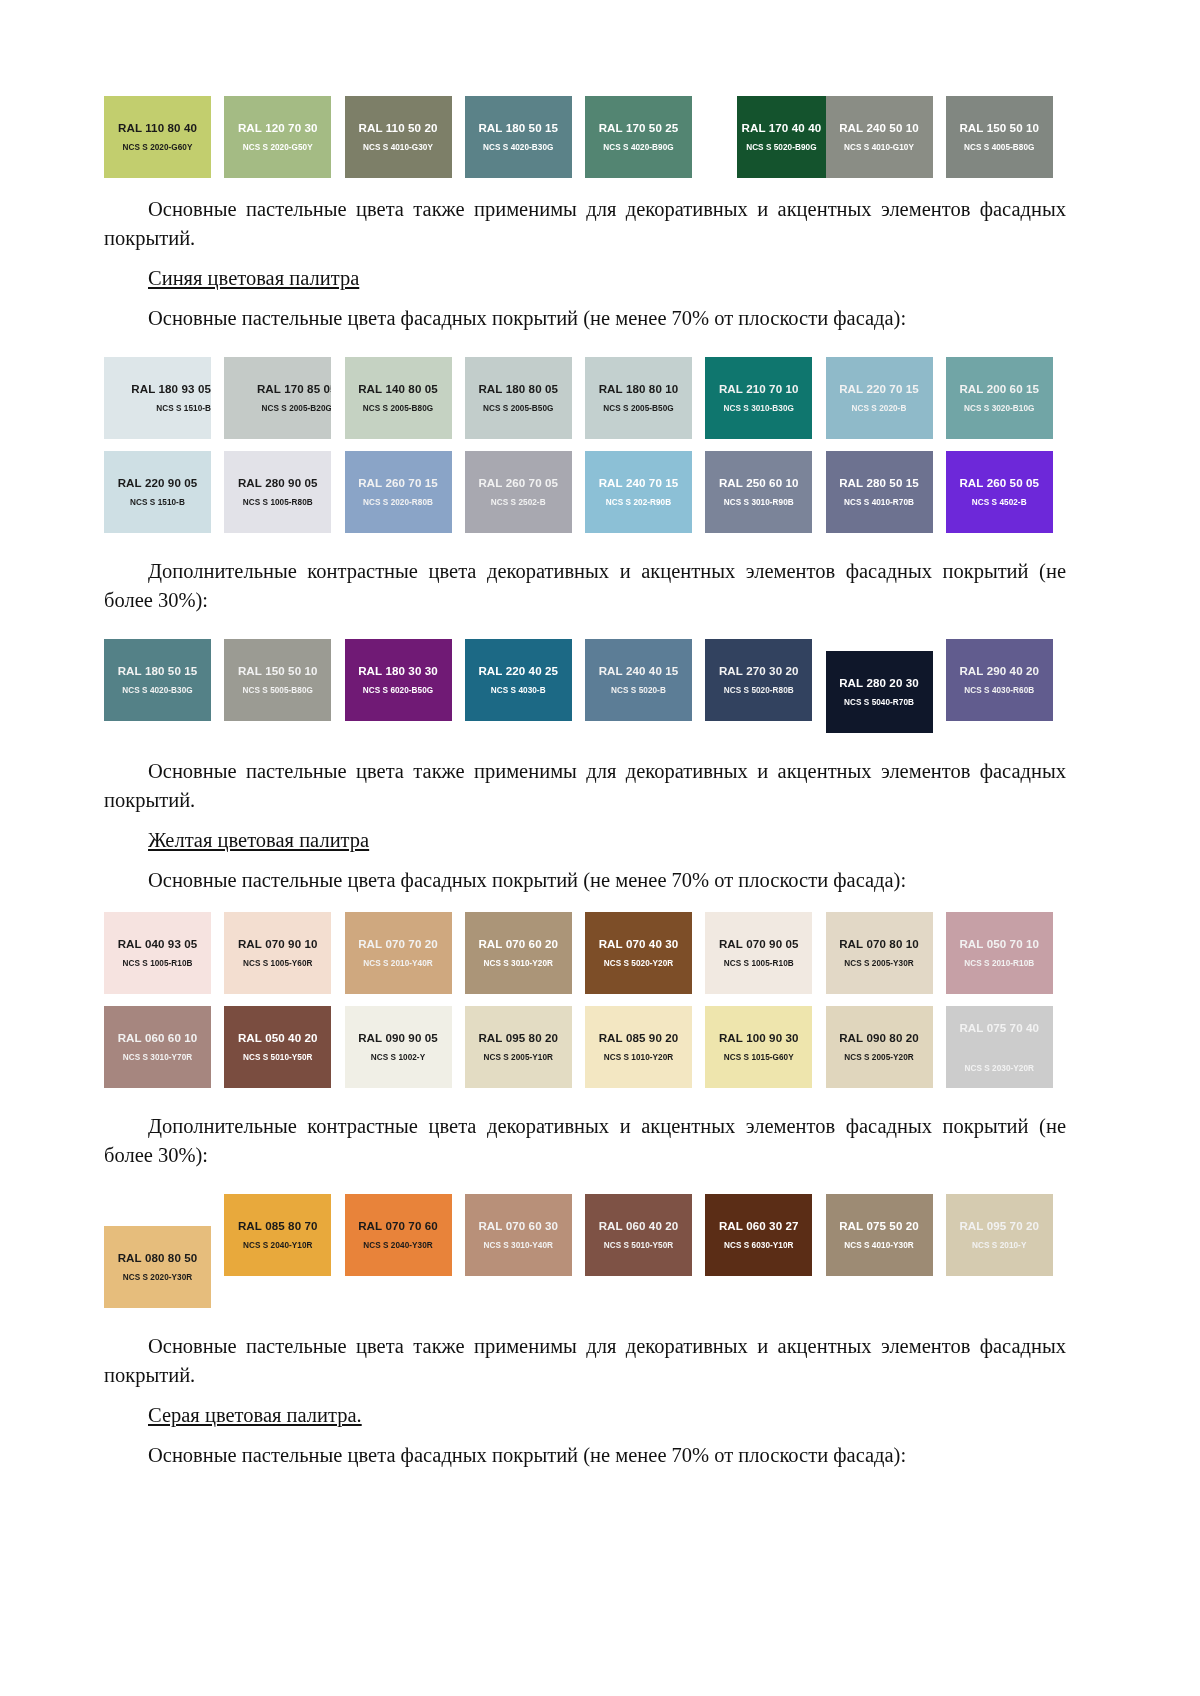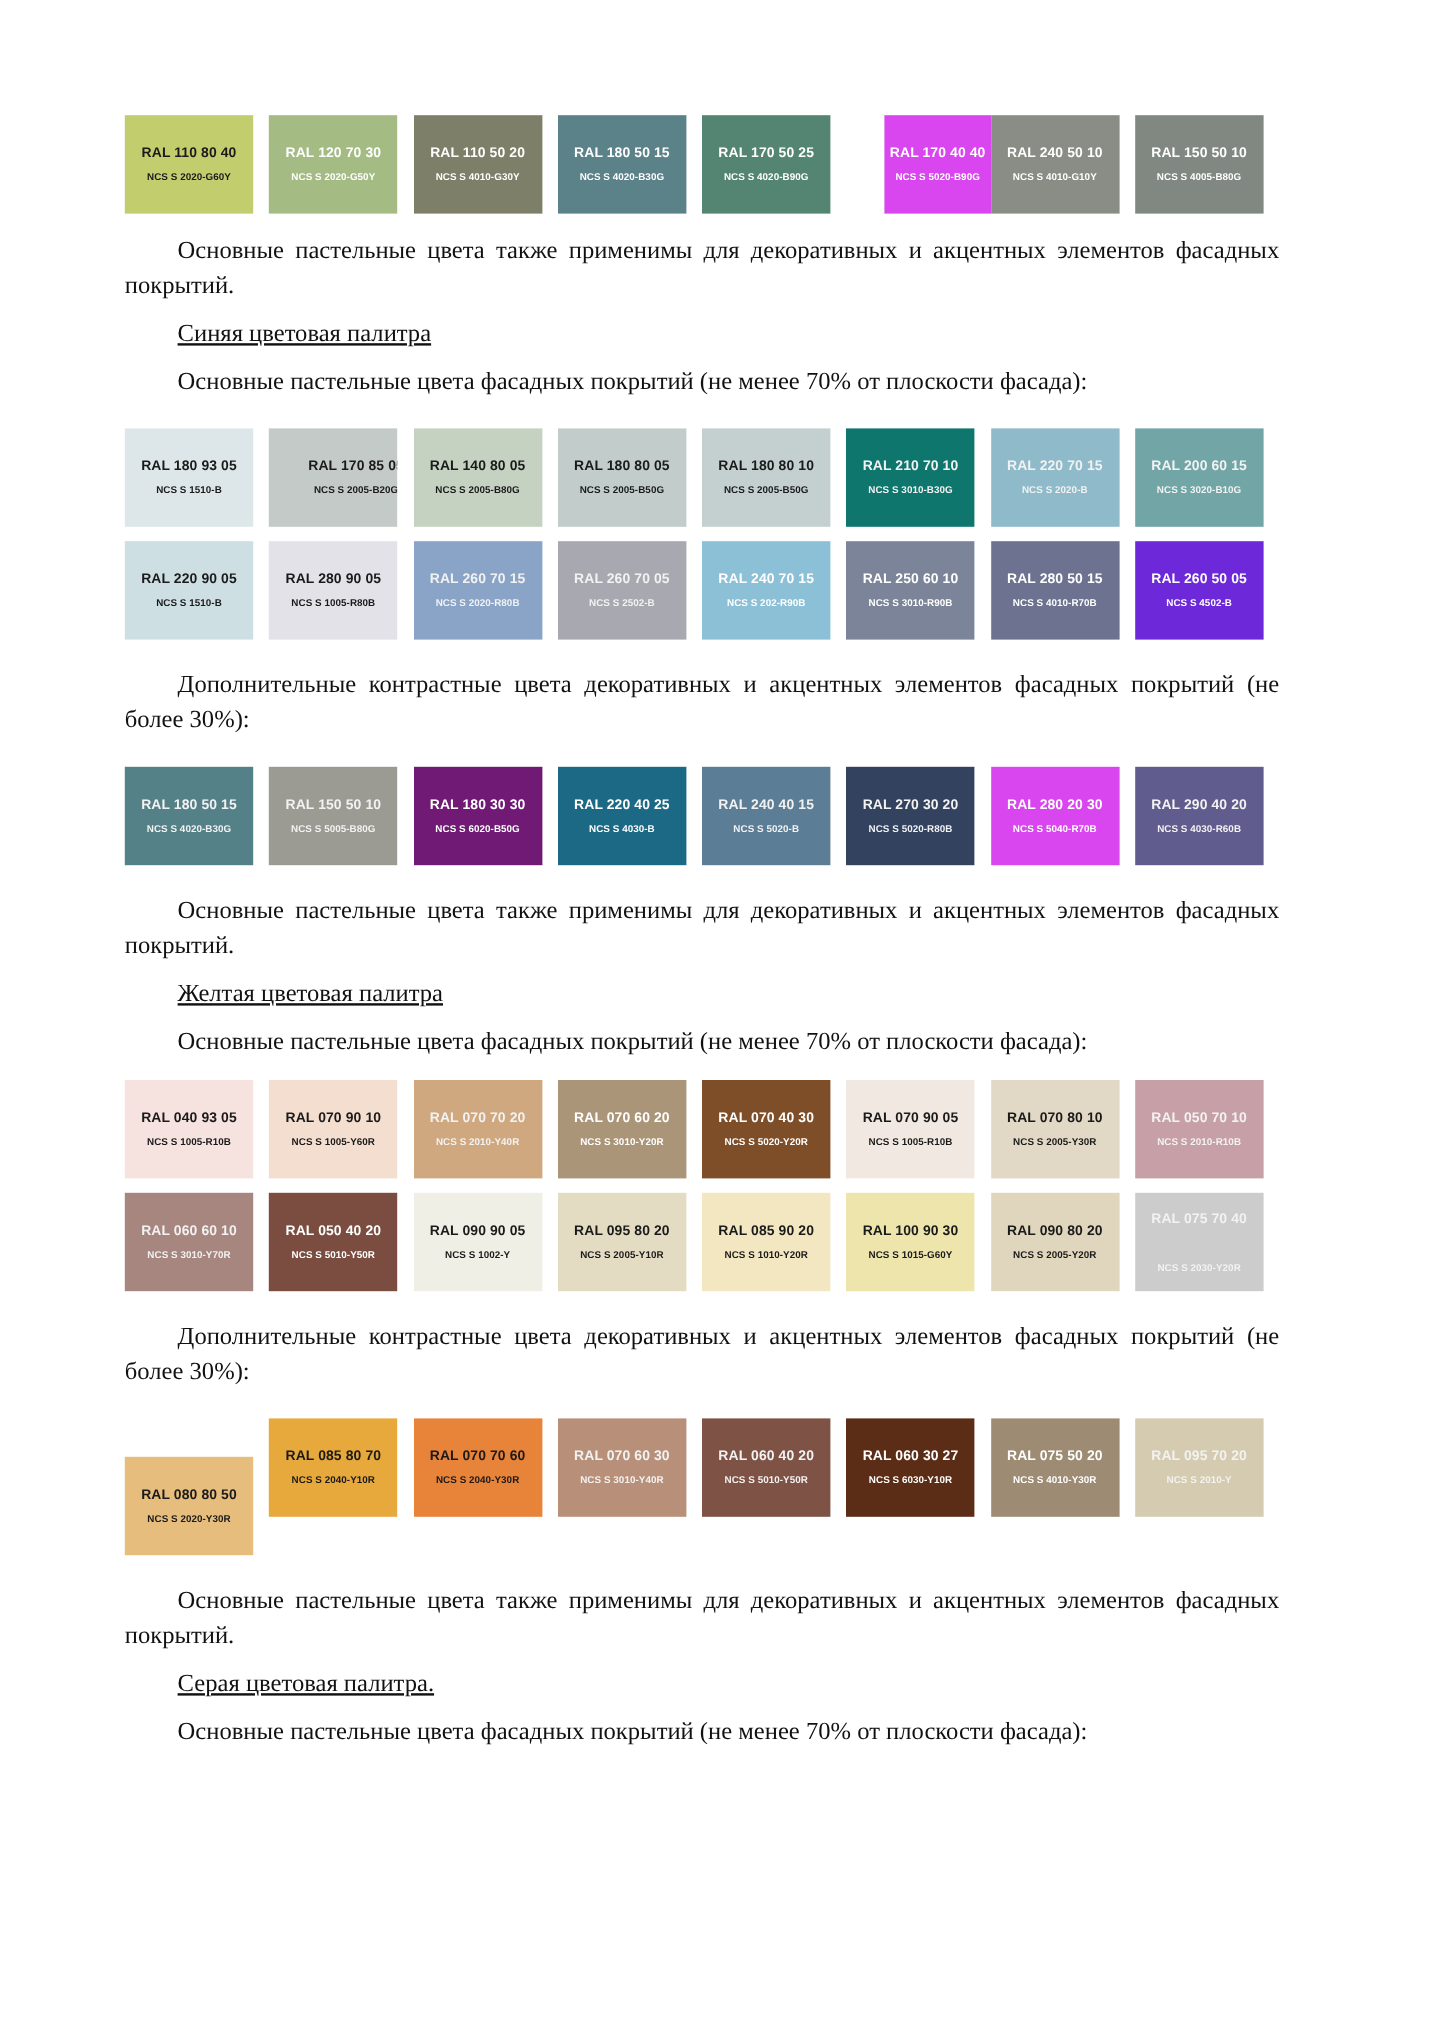--- a/index.html
+++ b/index.html
@@ -129,21 +129,21 @@
             <div class="ncs">NCS S 4020-B30G</div>
           </div>
         </div>
         <div class="swatch-cell">
           <div class="swatch txt-light" style="background: rgb(83, 133, 114);">
             <div class="ral">RAL 170 50 25</div>
             <div class="ncs">NCS S 4020-B90G</div>
           </div>
         </div>
         <div class="swatch-cell">
-          <div class="swatch txt-light" style="background: #d946ef; margin-left: 32px;">
+          <div class="swatch txt-light" style="background: #14532d; margin-left: 32px;">
             <div class="ral">RAL 170 40 40</div>
             <div class="ncs">NCS S 5020-B90G</div>
           </div>
         </div>
         <div class="swatch-cell">
           <div class="swatch txt-light" style="background: rgb(138, 141, 133);">
             <div class="ral">RAL 240 50 10</div>
             <div class="ncs">NCS S 4010-G10Y</div>
           </div>
         </div>
@@ -164,21 +164,21 @@
     <h3 class="section-head"><span class="u">Синяя цветовая палитра</span></h3>
 
     <div class="gap-sm"></div>
 
     <p class="body-text">Основные пастельные цвета фасадных покрытий (не менее 70% от плоскости фасада):</p>
 
     <div class="gap-lg"></div>
 
     <div class="swatch-row">
         <div class="swatch-cell">
-          <div class="swatch txt-dark" style="background: rgb(221, 230, 233);">
+          <div class="swatch txt-dark" style="background: rgb(221, 230, 233); align-items: flex-end;">
             <div class="ral">RAL 180 93 05</div>
             <div class="ncs">NCS S 1510-B</div>
           </div>
         </div>
         <div class="swatch-cell">
           <div class="swatch txt-dark" style="background: rgb(196, 202, 199); padding-left: 38px;">
             <div class="ral">RAL 170 85 05</div>
             <div class="ncs">NCS S 2005-B20G</div>
           </div>
         </div>
@@ -308,21 +308,21 @@
             <div class="ncs">NCS S 5020-B</div>
           </div>
         </div>
         <div class="swatch-cell">
           <div class="swatch txt-soft" style="background: rgb(50, 66, 95);">
             <div class="ral">RAL 270 30 20</div>
             <div class="ncs">NCS S 5020-R80B</div>
           </div>
         </div>
         <div class="swatch-cell">
-          <div class="swatch txt-light" style="background: #d946ef;">
+          <div class="swatch txt-light" style="background: #0f172a; margin-top: 12px;">
             <div class="ral">RAL 280 20 30</div>
             <div class="ncs">NCS S 5040-R70B</div>
           </div>
         </div>
         <div class="swatch-cell">
           <div class="swatch txt-soft" style="background: rgb(97, 92, 142);">
             <div class="ral">RAL 290 40 20</div>
             <div class="ncs">NCS S 4030-R60B</div>
           </div>
         </div>

